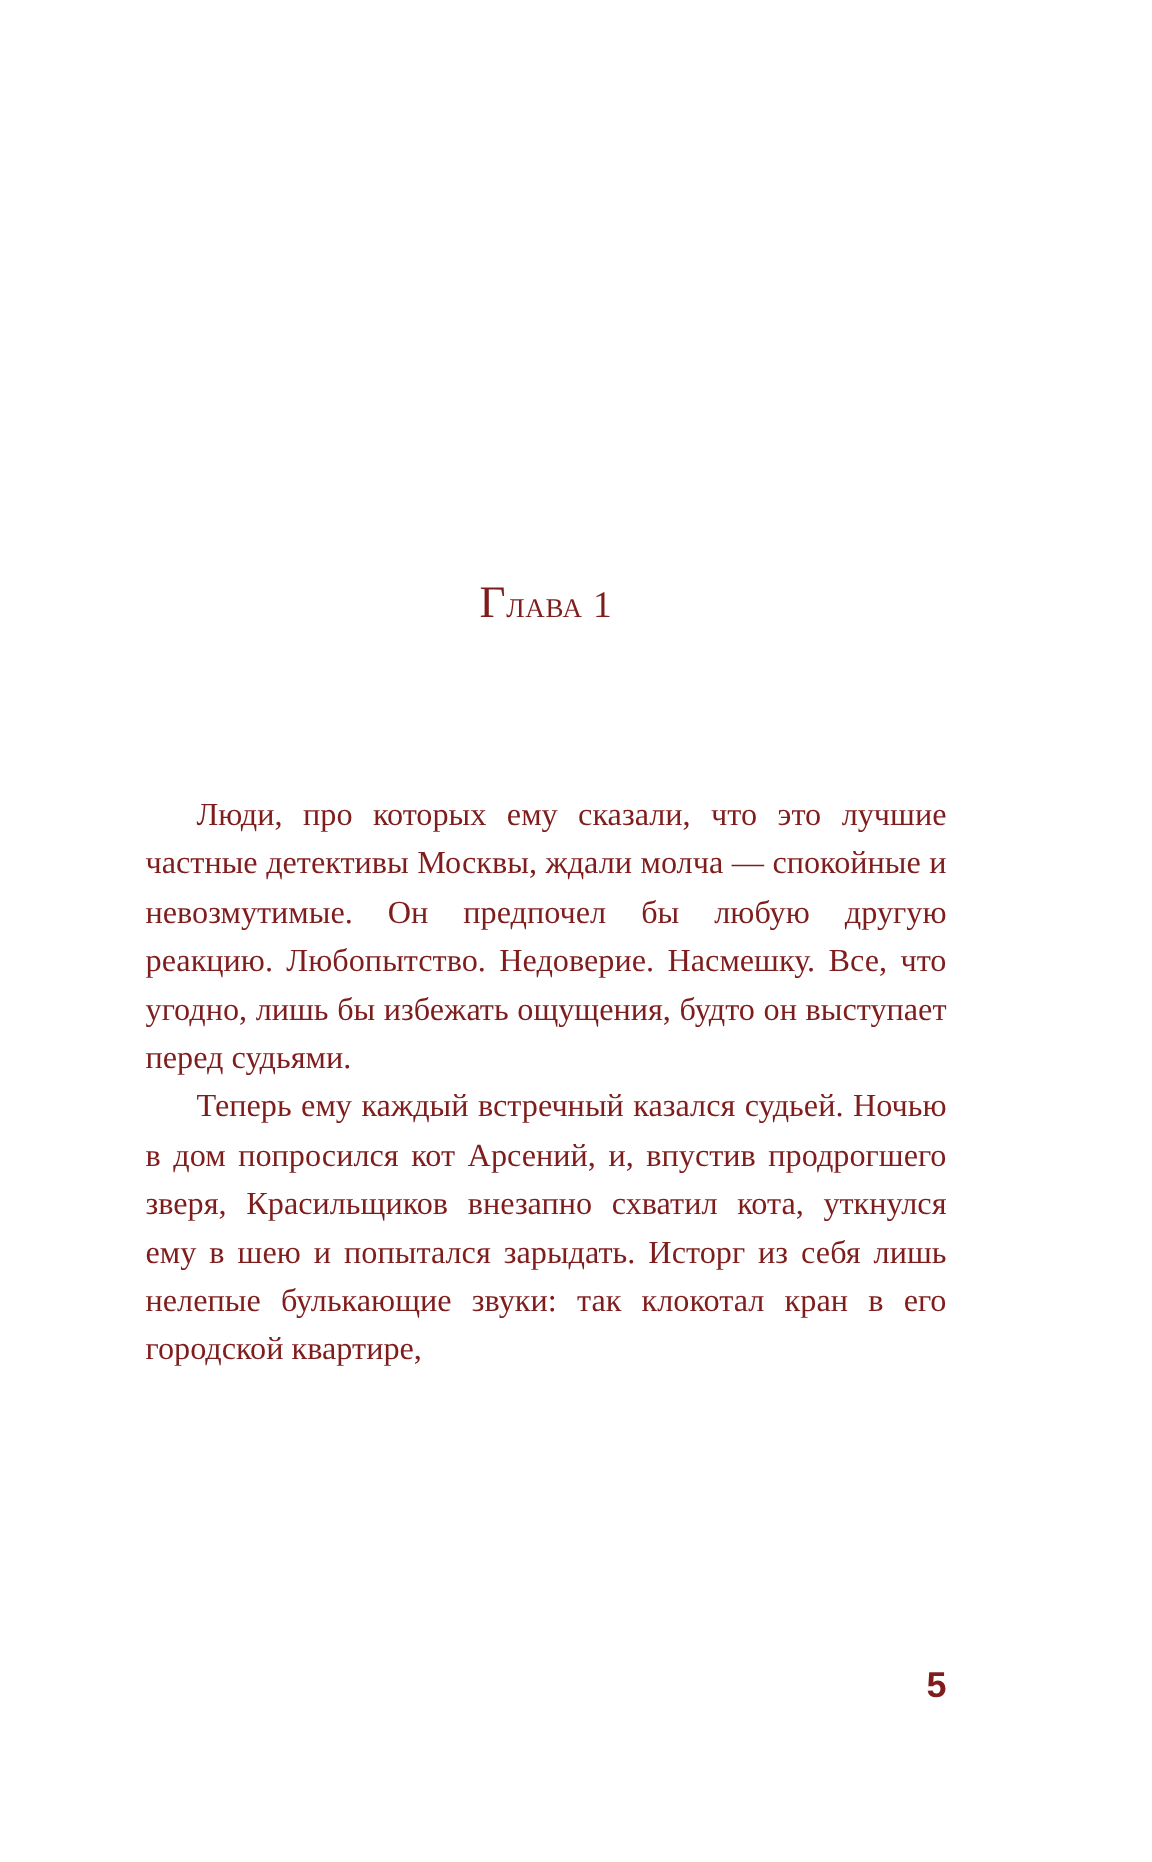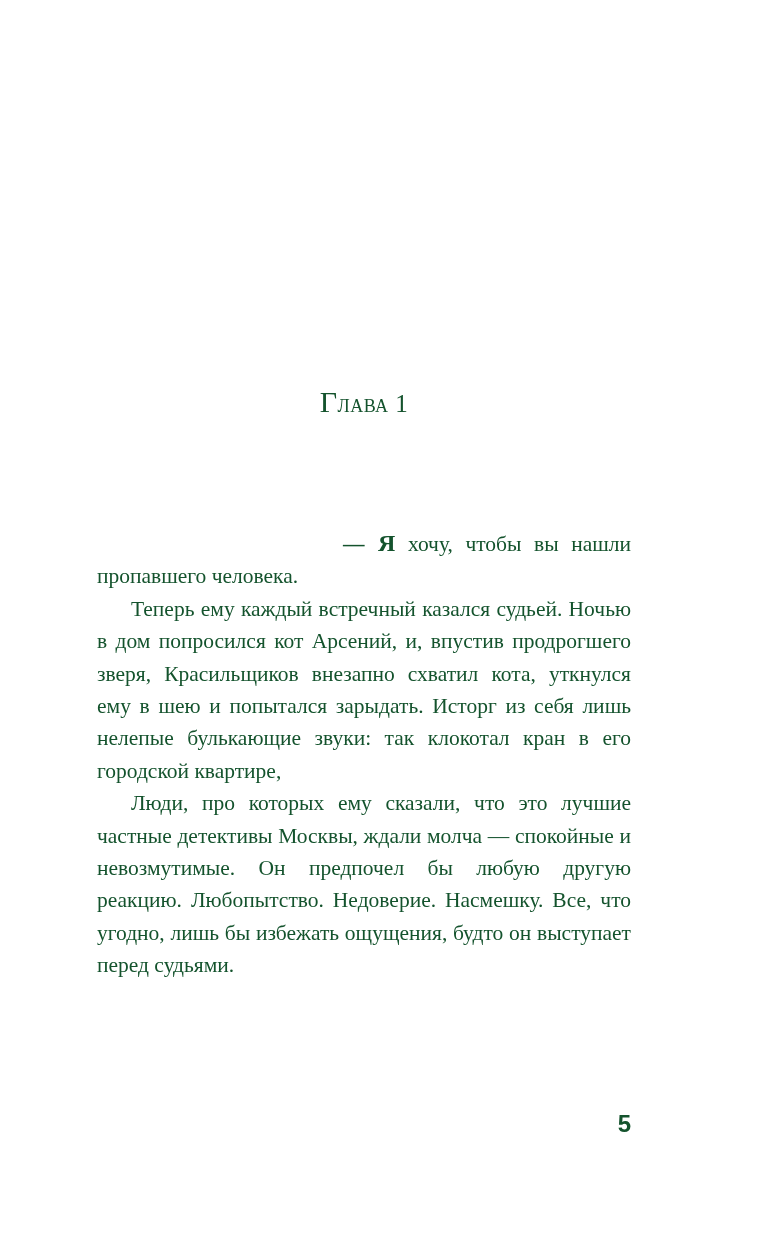--- a/index.html
+++ b/index.html
@@ -7,21 +7,21 @@
     padding: 0;
     background: #ffffff;
   }
   .page {
     position: relative;
     width: 768px;
     height: 1241px;
     background: #ffffff;
     box-sizing: border-box;
     font-family: "Liberation Serif", "DejaVu Serif", serif;
-    color: #14532d;
+    color: #7f1d1d;
     overflow: hidden;
   }
   .content {
     position: absolute;
     left: 97px;
     top: 0;
     width: 534px;
     height: 1241px;
   }
   .chapter-title {
@@ -74,20 +74,19 @@
 </style>
 </head>
 <body>
 
 <div class="page">
   <div class="content">
 
     <h1 class="chapter-title"><span class="cap">Г</span><span>лава 1</span></h1>
 
     <div class="body-text">
-      <p class="first"><span class="dash-lead">— </span><span class="drop-letter">Я</span><span> хочу, чтобы вы нашли пропавшего человека.</span></p>
+      <p>Люди, про которых ему сказали, что это лучшие частные детективы Москвы, ждали молча — спокойные и невозмутимые. Он предпочел бы любую другую реакцию. Любопытство. Недоверие. Насмешку. Все, что угодно, лишь бы избежать ощущения, будто он выступает перед судьями.</p>
       <p>Теперь ему каждый встречный казался судьей. Ночью в дом попросился кот Арсений, и, впустив продрогшего зверя, Красильщиков внезапно схватил кота, уткнулся ему в шею и попытался зарыдать. Исторг из себя лишь нелепые булькающие звуки: так клокотал кран в его городской квартире,</p>
-      <p>Люди, про которых ему сказали, что это лучшие частные детективы Москвы, ждали молча — спокойные и невозмутимые. Он предпочел бы любую другую реакцию. Любопытство. Недоверие. Насмешку. Все, что угодно, лишь бы избежать ощущения, будто он выступает перед судьями.</p>
     </div>
 
     <div class="page-number">5</div>
   </div>
 </div>
 
 </body></html>

